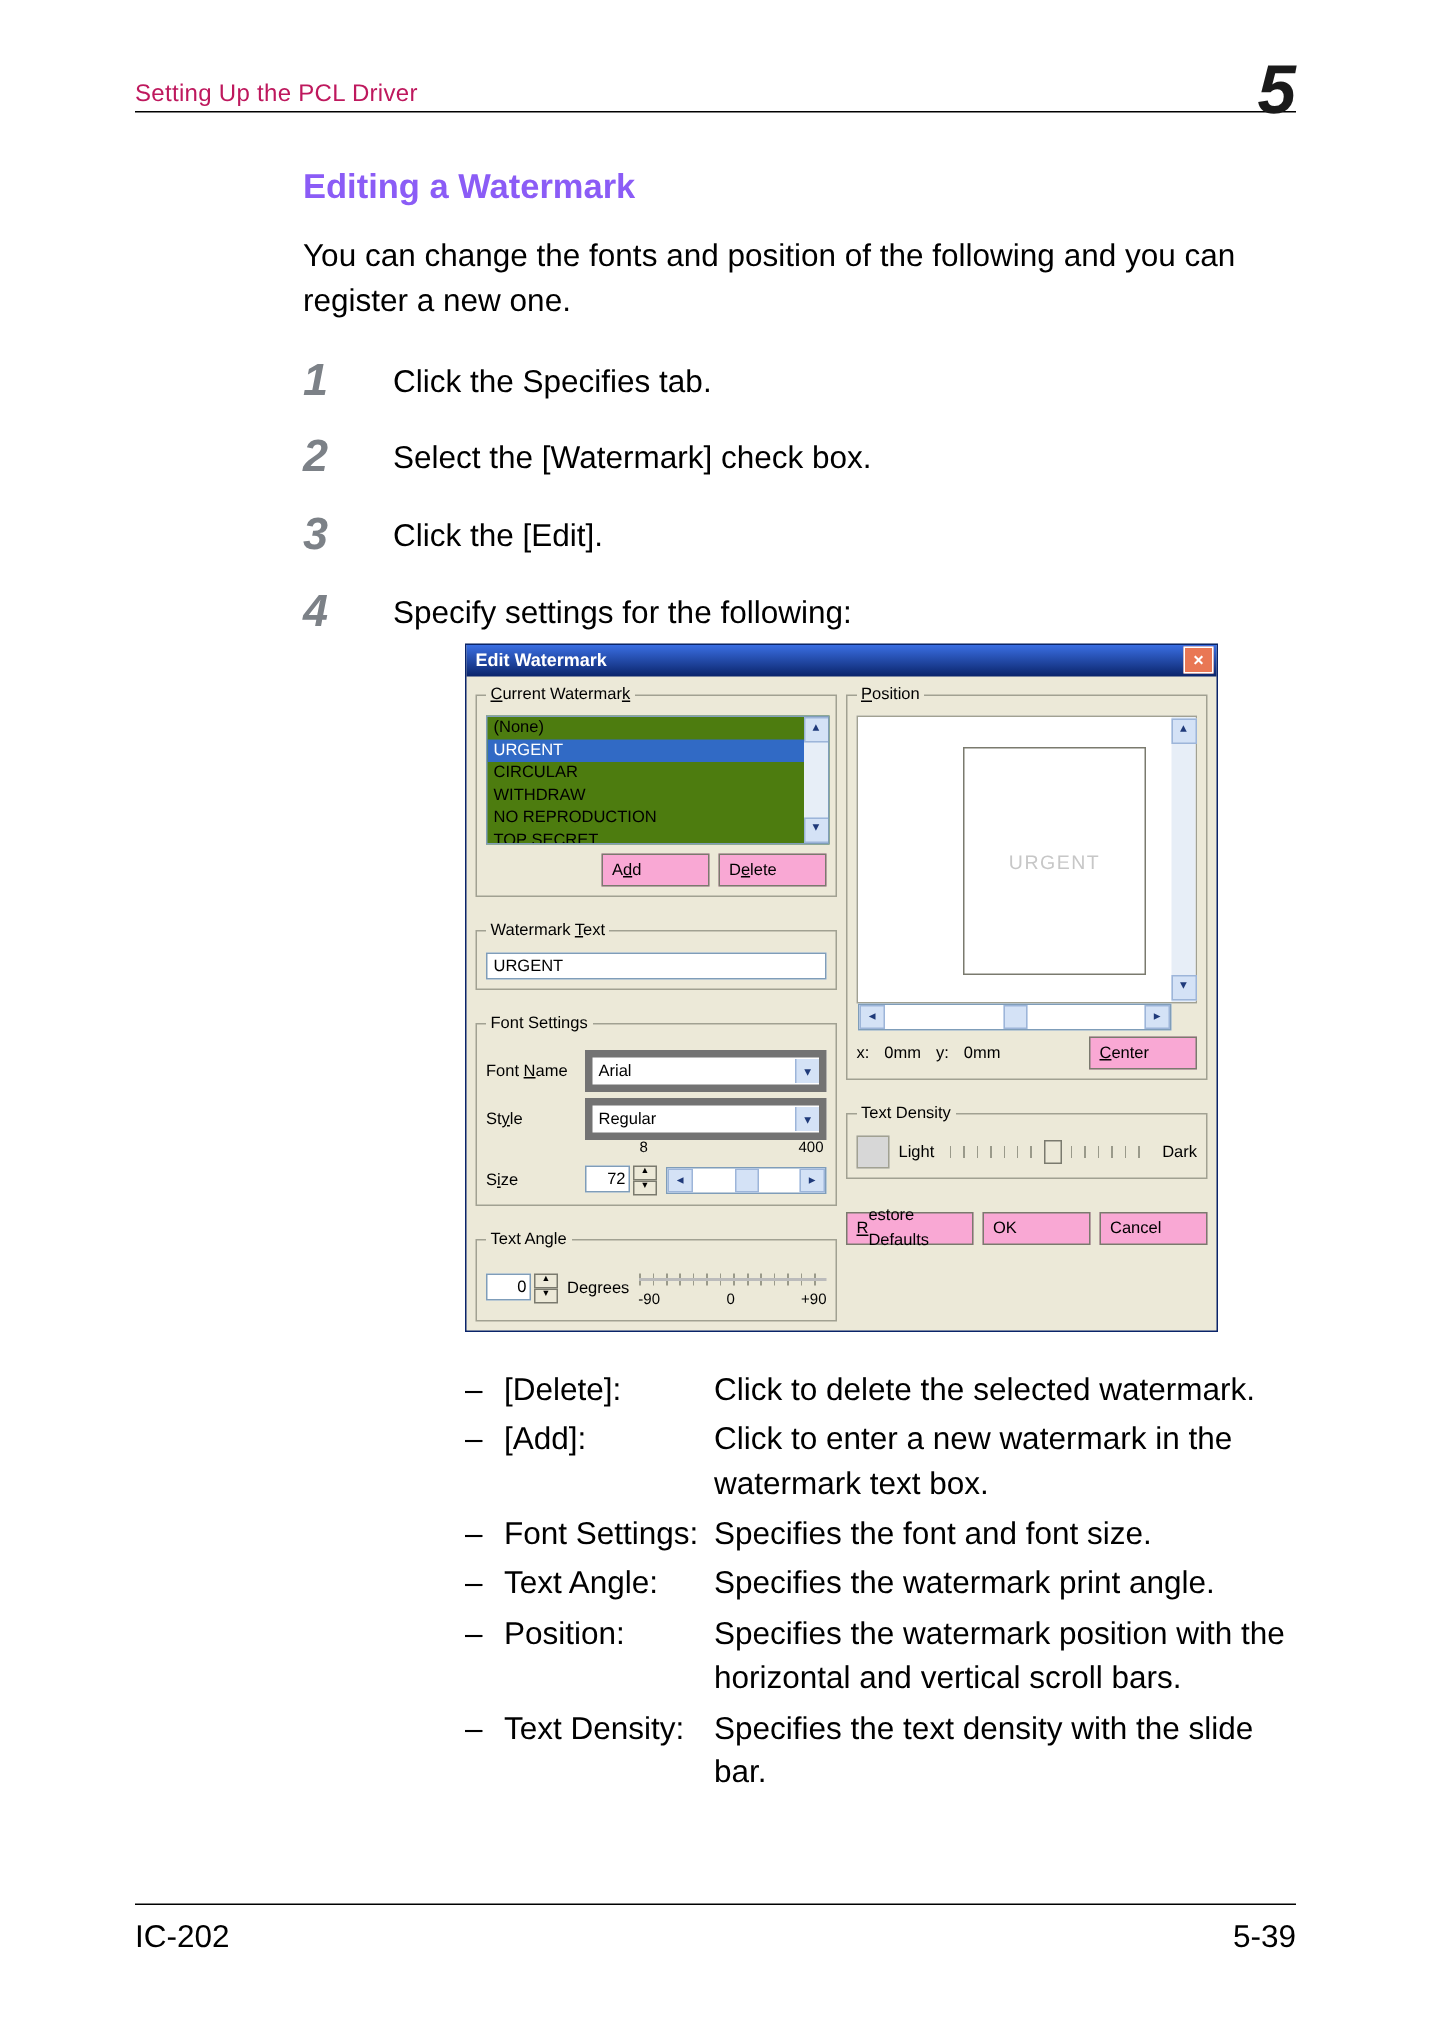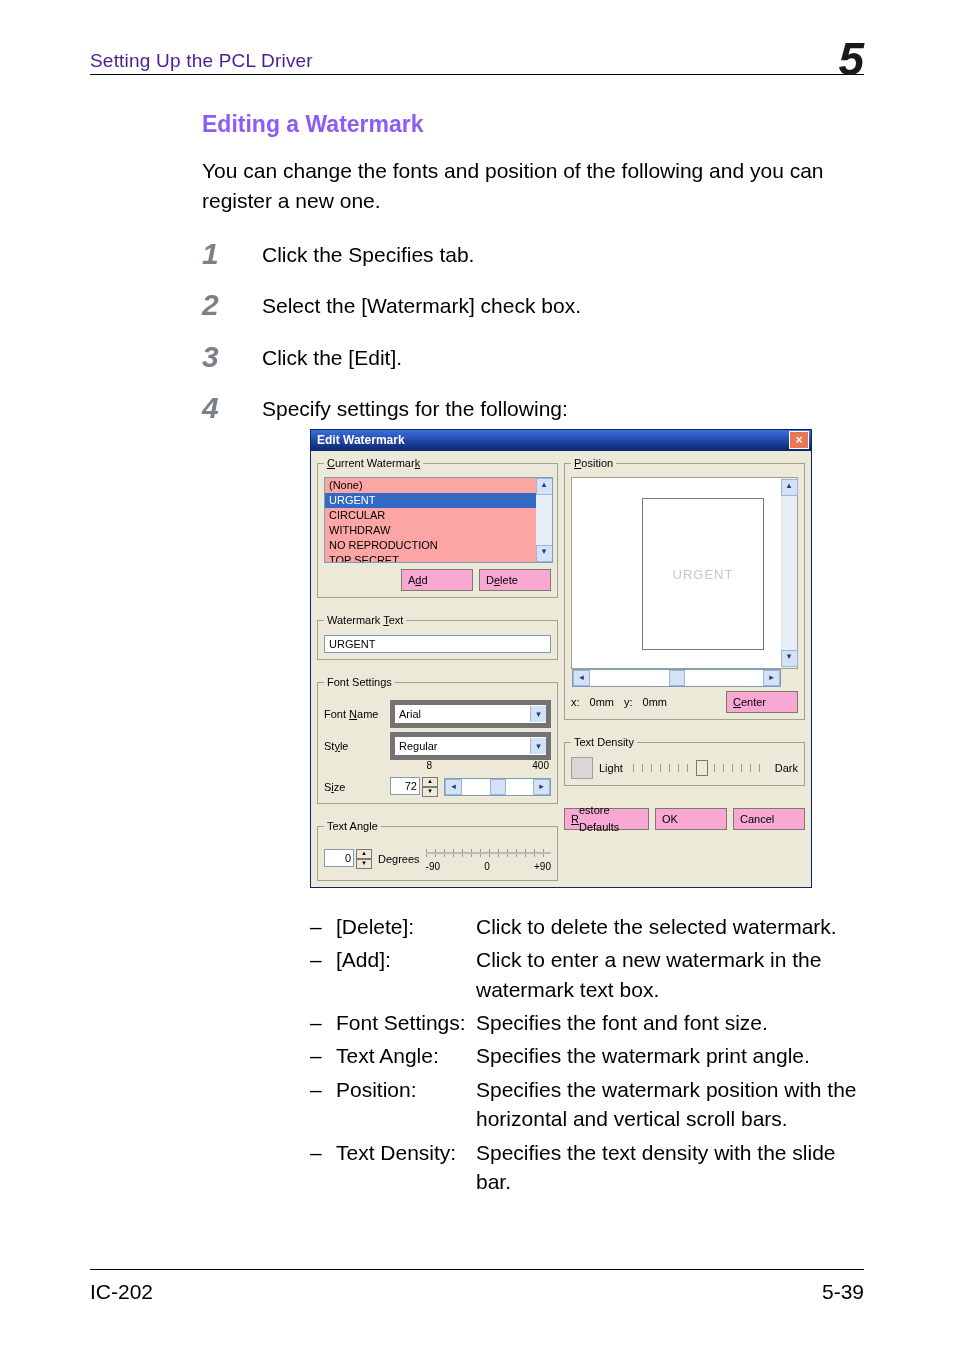--- a/index.html
+++ b/index.html
@@ -1,18 +1,18 @@
 <!DOCTYPE html>
 <html><head>
 <meta charset="utf-8">
 <style>
 html,body{margin:0;padding:0;background:#fff;font-family:Arial,Helvetica,sans-serif;color:#000}
 .page{width:954px;height:1352px;position:relative;box-sizing:border-box;padding:34px 90px 0 90px}
 .running-head{display:flex;align-items:flex-end;justify-content:space-between;border-bottom:1.5px solid #000;padding-bottom:2px}
-.running-head .lh{font-size:19px;color:#4c1d95;letter-spacing:.2px}
+.running-head .lh{font-size:16px;color:#be185d;letter-spacing:.2px}
 .running-head .rh{font-family:Arial,Helvetica,sans-serif;font-weight:900;font-style:italic;font-size:46px;line-height:38px;color:#1a1a1a;position:relative;top:6px}
 .body{padding-left:112px}
 h3{font-size:23px;font-weight:700;margin:36px 0 18px 0;color:#8b5cf6}
 .para{font-size:21px;line-height:1.45;margin:0 0 22px 0}
 ol.steps{list-style:none;padding:0;margin:0;counter-reset:step}
 ol.steps>li{counter-increment:step;position:relative;padding-left:60px;font-size:21px;line-height:1.5;margin:0 0 20px 0}
 ol.steps>li::before{content:counter(step);position:absolute;left:0;top:-8px;font-family:Arial,Helvetica,sans-serif;font-weight:900;font-style:italic;font-size:30px;color:#7c8187}
 .dialog-wrap{margin:4px 0 24px 48px}
 .items{list-style:none;padding:0;margin:0 0 0 48px}
 .items>li{position:relative;padding-left:26px;font-size:21px;line-height:1.4;margin:0 0 4px 0;display:flex}
@@ -22,21 +22,21 @@
 .footer{position:absolute;left:90px;right:90px;bottom:48px;border-top:1.5px solid #000;padding-top:10px;display:flex;justify-content:space-between;font-size:21px}
 
 .win{width:500px;border:1px solid #0a246a;font-family:Tahoma,Arial,sans-serif;font-size:11px;color:#000;background:#ece9d8}
 .titlebar{height:21px;display:flex;align-items:center;justify-content:space-between;padding:0 2px 0 6px;background:linear-gradient(#3a6ee2,#0a246a);color:#fff;font-weight:700;font-size:12px}
 .closebtn{width:18px;height:16px;background:#e97754;border:1px solid #fff;color:#fff;display:flex;align-items:center;justify-content:center;font-weight:700;font-size:12px;line-height:12px}
 .client{padding:4px 6px 6px 6px}
 .cols{display:flex;gap:6px}
 .col{flex:1;display:flex;flex-direction:column;gap:14px}
 fieldset{border:1px solid #a1a192;margin:0;padding:6px 6px 6px 6px}
 legend{font-size:11px;padding:0 3px}
-.listbox{width:100%;height:84px;border:1px solid #7f9db9;background:#fca5a5;overflow:hidden;display:flex}
+.listbox{width:100%;height:84px;border:1px solid #7f9db9;background:#4d7c0f;overflow:hidden;display:flex}
 .listitems{flex:1;display:flex;flex-direction:column}
 .listitems div{padding:1px 4px;font-size:11px;line-height:13px}
 .listitems .sel{background:#316ac5;color:#fff}
 .scrollbar{width:16px;background:#e7eef7;display:flex;flex-direction:column;justify-content:space-between;align-items:center}
 .sbbtn{width:15px;height:15px;background:#d4e2f6;border:1px solid #9db5d9;font-size:9px;line-height:11px;text-align:center;color:#1f3a7a}
 .btnrow{display:flex;justify-content:flex-end;gap:6px;margin-top:6px}
 .btn{min-width:58px;height:20px;padding:0 6px;border:1px solid #7a7a6e;background:#f9a8d4;font-size:11px;display:inline-flex;align-items:center;justify-content:flex-start}
 .textfield{width:100%;height:18px;border:1px solid #7f9db9;background:#fff;padding:0 4px;font-size:11px;box-sizing:border-box}
 .row{display:flex;align-items:center;gap:6px;margin-top:4px}
 .row .lbl{width:60px}

